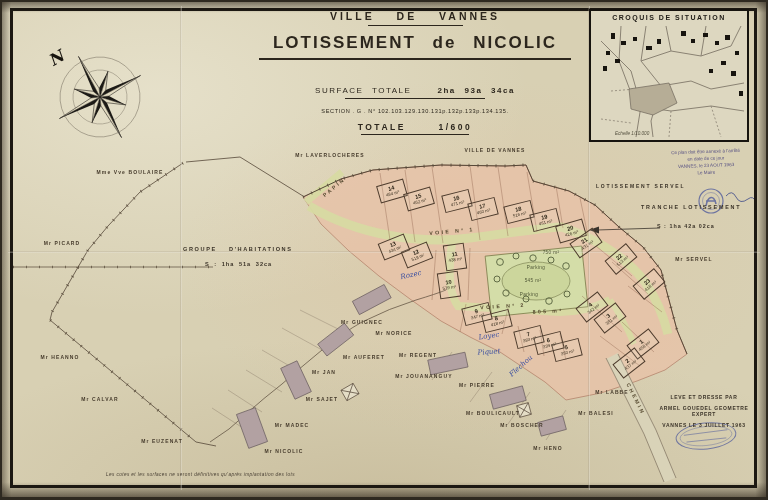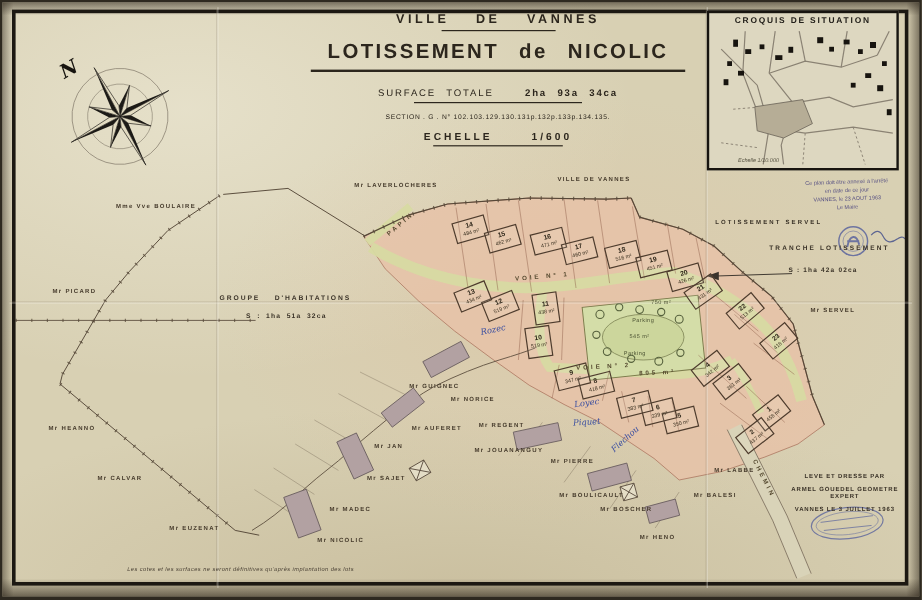--- a/index.html
+++ b/index.html
@@ -15,21 +15,21 @@
                linear-gradient(to right, rgba(40,32,22,.45) 0, rgba(0,0,0,0) 1.2%, rgba(0,0,0,0) 98.6%, rgba(40,32,22,.5) 100%);}
   #frame{position:absolute;left:10px;top:8px;width:747px;height:480px;border:3px solid #1c1812;box-sizing:border-box;pointer-events:none}
   .crease-v{position:absolute;top:6px;bottom:10px;width:2px;background:linear-gradient(to right,rgba(110,95,70,.25),rgba(255,255,250,.4));}
   .crease-h{position:absolute;left:8px;right:8px;height:2px;background:linear-gradient(to bottom,rgba(110,95,70,.2),rgba(255,255,250,.35));}
   svg{position:absolute;left:0;top:0}
   
   #title-block{position:absolute;left:250px;top:10px;width:330px;text-align:center;color:#2c261d}
   .tb-city{font-size:10.5px;letter-spacing:3px;word-spacing:16px;font-weight:bold}
   .tb-rule{height:1px;background:#2c261d;margin:3px auto 7px}
   .tb-title{font-size:17px;font-weight:bold;letter-spacing:2px;word-spacing:10px;white-space:nowrap}
-  .tb-surface{font-size:8px;letter-spacing:1.5px;word-spacing:5px;margin-top:13px}
+  .tb-surface{font-size:8px;letter-spacing:1.5px;word-spacing:5px;margin-top:26px}
   .tb-section{font-size:5.6px;letter-spacing:.6px;margin-top:9px}
   .tb-echelle{font-size:8.5px;letter-spacing:2.5px;word-spacing:6px;margin-top:8px;font-weight:bold}
   
   #croquis{position:absolute;left:589px;top:9px;width:160px;height:133px;background:#ddd7c0;border:2px solid #17140f;box-sizing:border-box}
   #croquis-title{position:absolute;left:0;right:0;top:3px;text-align:center;font-size:7px;letter-spacing:1.5px;font-weight:bold;color:#23201a}
   #croquis-note{position:absolute;left:24px;bottom:4px;font-size:4.6px;font-style:italic;color:#54503f}
   
   #north-label{position:absolute;left:50px;top:48px;font:bold italic 16px "DejaVu Serif",serif;color:#17140f;transform:rotate(-30deg)}
   
   .map-label,.street-label,.place-label,.blue-note,.lot{position:absolute;white-space:nowrap}
@@ -191,21 +191,21 @@
     <div class="tb-rule" style="width:95px"></div>
     <div class="tb-title">LOTISSEMENT de NICOLIC</div>
     <div class="tb-rule" style="width:312px;height:1.5px;margin-top:5px"></div>
     <div class="tb-surface">
       <span>SURFACE TOTALE</span>&nbsp;&nbsp;
       <b>2ha 93a 34ca</b>
     </div>
     <div class="tb-rule" style="width:140px"></div>
     <div class="tb-section">SECTION . G . N° 102.103.129.130.131p.132p.133p.134.135.</div>
     <div class="tb-echelle">
-      <span>ECHELLE</span>&nbsp;&nbsp;
+      <span>TOTALE</span>&nbsp;&nbsp;
       <span>1/600</span>
     </div>
     <div class="tb-rule" style="width:108px;margin-top:2px"></div>
   </div>
 
   <div id="croquis">
     <div id="croquis-title">CROQUIS DE SITUATION</div>
     <svg width="156" height="129" viewBox="0 0 156 129">
       <g stroke="#8a8273" stroke-width="1" fill="none">
         <path d="M10,30 L40,60 L50,95 L45,126"></path>

